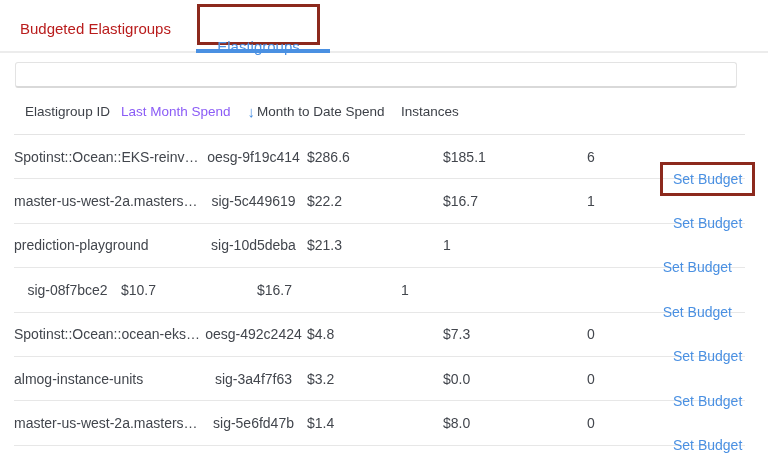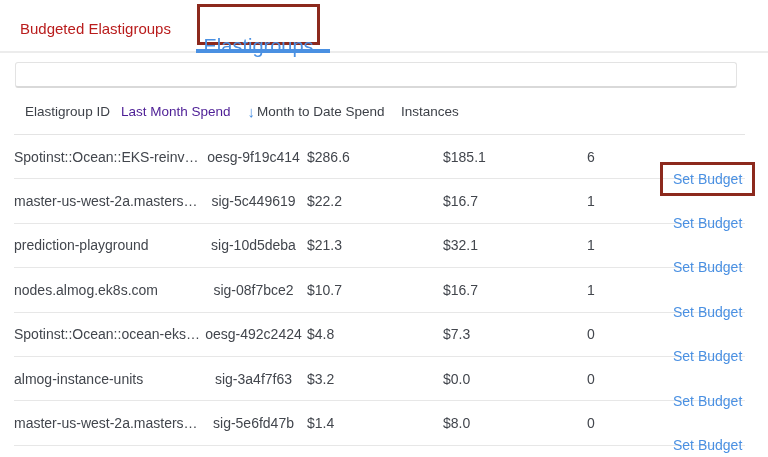--- a/index.html
+++ b/index.html
@@ -14,21 +14,21 @@
   .tabbar-divider { position:absolute; left:0; top:51px; width:768px; height:2px; background:#ececec; }
   .tab-budgeted {
     position:absolute; left:20px; top:20px; font-size:15px; color:#b91c1c;
     cursor:pointer; white-space:nowrap;
   }
   .tab-elastigroups-box {
     position:absolute; left:197px; top:4px; width:117px; height:35px;
     border:3px solid #8c291d; display:flex; align-items:center; justify-content:center;
   }
   .tab-elastigroups {
-    font-size:20px; color:#4a90e2; cursor:pointer; white-space:nowrap;margin-top:43px;
+    font-size:15px; color:#4a90e2; cursor:pointer; white-space:nowrap;margin-top:43px;
   }
   .tab-underline { position:absolute; left:196px; top:49px; width:134px; height:4px; background:#4a90e2; z-index:2; }
   
   .filterbar {
     position:absolute; left:15px; top:62px; width:722px; height:26px;
     border:1px solid #e3e3e3; border-bottom:2px solid #d9d9d9; border-radius:3px;
     background:#fff; box-sizing:border-box; outline:none;
     font-family:inherit; font-size:13px; color:#3f444a; padding:0 8px;
   }
   
@@ -42,21 +42,21 @@
     display:flex; align-items:center; height:44.4px;
     border-bottom:1px solid #e7e7e7; box-sizing:border-box;
     font-size:14px; color:#42464d;
   }
   .c-name      { width:186px; flex:none; white-space:nowrap; overflow:hidden; }
   .c-id        { width:107px; flex:none; white-space:nowrap;text-align:center; }
   .c-lastmonth { width:136px; flex:none; display:flex; align-items:center; white-space:nowrap; }
   .c-mtd       { width:144px; flex:none; white-space:nowrap; }
   .c-instances { width:73px;  flex:none; white-space:nowrap; }
   .c-action    { flex:1; display:flex; justify-content:flex-end; align-items:center; white-space:nowrap;margin-top:44px; }
-  .sort-col-label { color:#4c1d95; cursor:pointer; }
+  .sort-col-label { color:#8b5cf6; cursor:pointer; }
   .sort-arrow { color:#4a90e2; margin-left:auto; margin-right:2px; font-size:15px; cursor:pointer; }
   .set-budget {
     color:#4a90e2; font-size:14px; cursor:pointer; text-decoration:none;
     padding:6px 10px; border:3px solid transparent;
   }
   .set-budget.annotated { border-color:#8c291d; }
 </style>
 </head>
 <body>
 
@@ -104,29 +104,27 @@
     <div class="c-instances">1</div>
     <div class="c-action">
       <a class="set-budget">Set Budget</a>
     </div>
   </div>
 
   <div class="trow">
     <div class="c-name">prediction-playground</div>
     <div class="c-id">sig-10d5deba</div>
     <div class="c-lastmonth">$21.3</div>
-    <div class="c-mtd">$32.1</div>
     <div class="c-instances">1</div>
     <div class="c-action">
       <a class="set-budget">Set Budget</a>
     </div>
   </div>
 
   <div class="trow">
-    <div class="c-name">nodes.almog.ek8s.com</div>
     <div class="c-id">sig-08f7bce2</div>
     <div class="c-lastmonth">$10.7</div>
     <div class="c-mtd">$16.7</div>
     <div class="c-instances">1</div>
     <div class="c-action">
       <a class="set-budget">Set Budget</a>
     </div>
   </div>
 
   <div class="trow">

